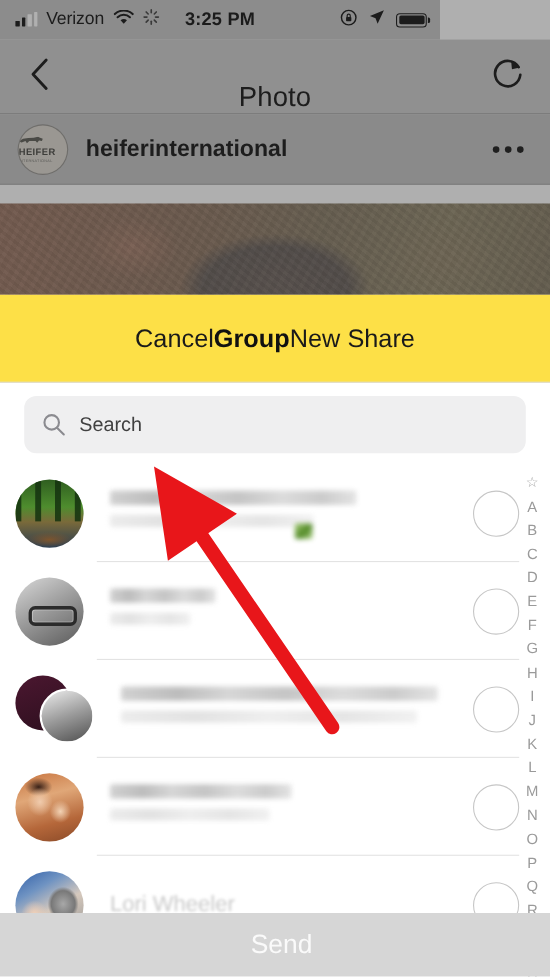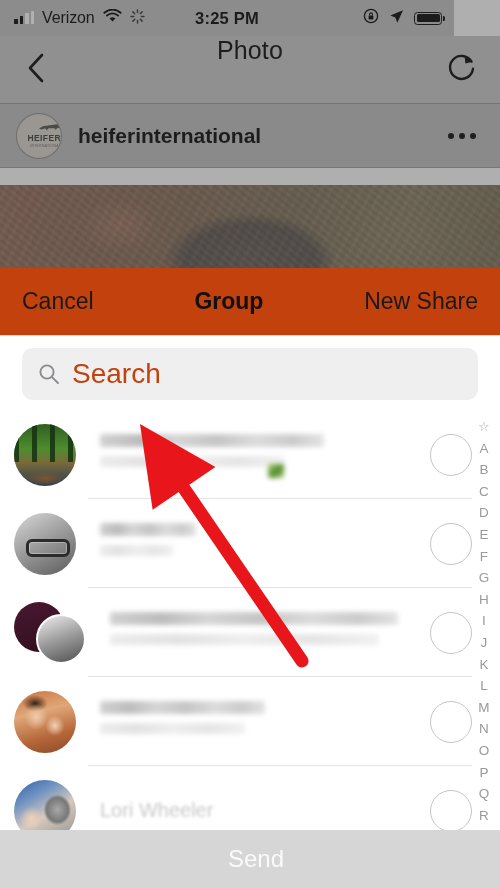--- a/index.html
+++ b/index.html
@@ -36,21 +36,21 @@
   
   .dim {
     position:absolute; left:0; top:0; width:500px; height:268px;
     background:rgba(110,110,110,0.55);
     z-index:5;
   }
   .chrome { position:absolute; left:0; top:0; width:500px; z-index:6; }
 
   
   .statusbar {
-    position:relative; height:36px; width:454px;
+    position:relative; height:36px; width:400px;
     background:#8c8c8c;
     display:flex; align-items:center;
   }
   .sb-left { position:absolute; left:14px; display:flex; align-items:center; gap:8px; }
   .sb-right { position:absolute; right:12px; display:flex; align-items:center; gap:10px; }
   .sb-center {
     position:absolute; left:0; right:0; text-align:center;
     font-size:16.5px; font-weight:bold; color:#1b1b1b; letter-spacing:.2px;
   }
   .carrier { font-size:16px; color:#1c1c1c; font-weight:400; letter-spacing:-.1px; }
@@ -68,76 +68,76 @@
   .batt::after {
     content:""; position:absolute; right:-4px; top:3.5px;
     width:2.5px; height:5px; background:#1c1c1c; border-radius:0 1.5px 1.5px 0;
   }
   .batt span { display:block; width:100%; height:100%; background:#1c1c1c; border-radius:1.5px; }
 
   
   .navbar {
     position:relative; height:68px; width:500px;
     background:#909090;
-    display:flex; align-items:flex-start; justify-content:center;
+    display:flex; align-items:flex-end; justify-content:center;
     border-bottom:1px solid rgba(0,0,0,.18);
   }
   .nav-title { font-size:25px; color:#1d1d1d; font-weight:400; letter-spacing:.1px; }
   .nav-back { position:absolute; left:16px; top:50%; transform:translateY(-50%); padding:6px 10px; }
   .nav-refresh { position:absolute; right:18px; top:50%; transform:translateY(-50%); padding:4px; }
 
   
   .post-header {
     position:relative; height:64px; width:500px;
     background:#8a8a8a;
     display:flex; align-items:center; padding:0 16px;
     border-bottom:1px solid rgba(0,0,0,.14);
   }
   .pa-wrap {
     width:46px; height:46px; border-radius:50%;
     border:1px solid rgba(60,60,60,.45);
     background:#9a9792;
-    display:flex; flex-direction:column; align-items:flex-end; justify-content:center;
+    display:flex; flex-direction:column; align-items:flex-start; justify-content:center;
     overflow:hidden; flex:none;
   }
   .pa-animal {
     width:22px; height:9px; margin-bottom:1px;
     background:#4a4a46;
     clip-path:polygon(0% 55%, 18% 30%, 40% 22%, 62% 18%, 80% 8%, 88% 18%, 100% 30%, 96% 52%, 84% 48%, 76% 70%, 70% 52%, 44% 52%, 34% 74%, 28% 52%, 12% 68%);
   }
   .pa-word { font-size:8.5px; font-weight:bold; color:#3d3d3a; letter-spacing:.4px; line-height:1; }
   .pa-sub { font-size:3.4px; color:#5a5a57; letter-spacing:.3px; margin-top:1.5px; }
   .post-user { margin-left:16px; font-size:21px; color:#1d1d1d;font-weight:bold; }
   .post-more { margin-left:auto; display:flex; gap:5px; padding:8px; }
   .post-more i { width:6px; height:6px; border-radius:50%; background:#1f1f1f; display:block; }
 
   
   .sheet {
     position:absolute; left:0; top:268px; width:500px; height:620px;
     background:#fff; z-index:20;
     display:flex; flex-direction:column;
   }
   .sheet-head {
-    position:relative; height:68px; flex:none;
-    background:#c2410c;
-    display:flex; align-items:center; justify-content:space-between;
+    position:relative; height:80px; flex:none;
+    background:#fde047;
+    display:flex; align-items:center; justify-content:center;
     padding:0 22px;
     border-bottom:1px solid #dcdcdc;
   }
   .sheet-cancel { font-size:23px; color:#1a1a1a; }
   .sheet-title { font-size:23px; color:#111; font-weight:bold; }
   .sheet-newgroup { font-size:23px; color:#1a1a1a; }
 
   
   .search-wrap { flex:none; padding:12px 22px 10px 22px; background:#fff; }
   .search-box {
     height:52px; background:#efeff0; border-radius:11px;
     display:flex; align-items:center; padding:0 16px; gap:12px;
   }
-  .search-ph { font-size:28px; color:#c2410c; }
+  .search-ph { font-size:18px; color:#404040; }
 
   
   .list-area { position:relative; flex:1; overflow:hidden; background:#fff; }
   .list { position:absolute; left:0; top:0; right:0; }
   .row {
     position:relative; height:89px;
     display:flex; align-items:center; padding:0 28px 0 14px;
   }
   .row::after {
     content:""; position:absolute; left:88px; right:28px; bottom:0;

